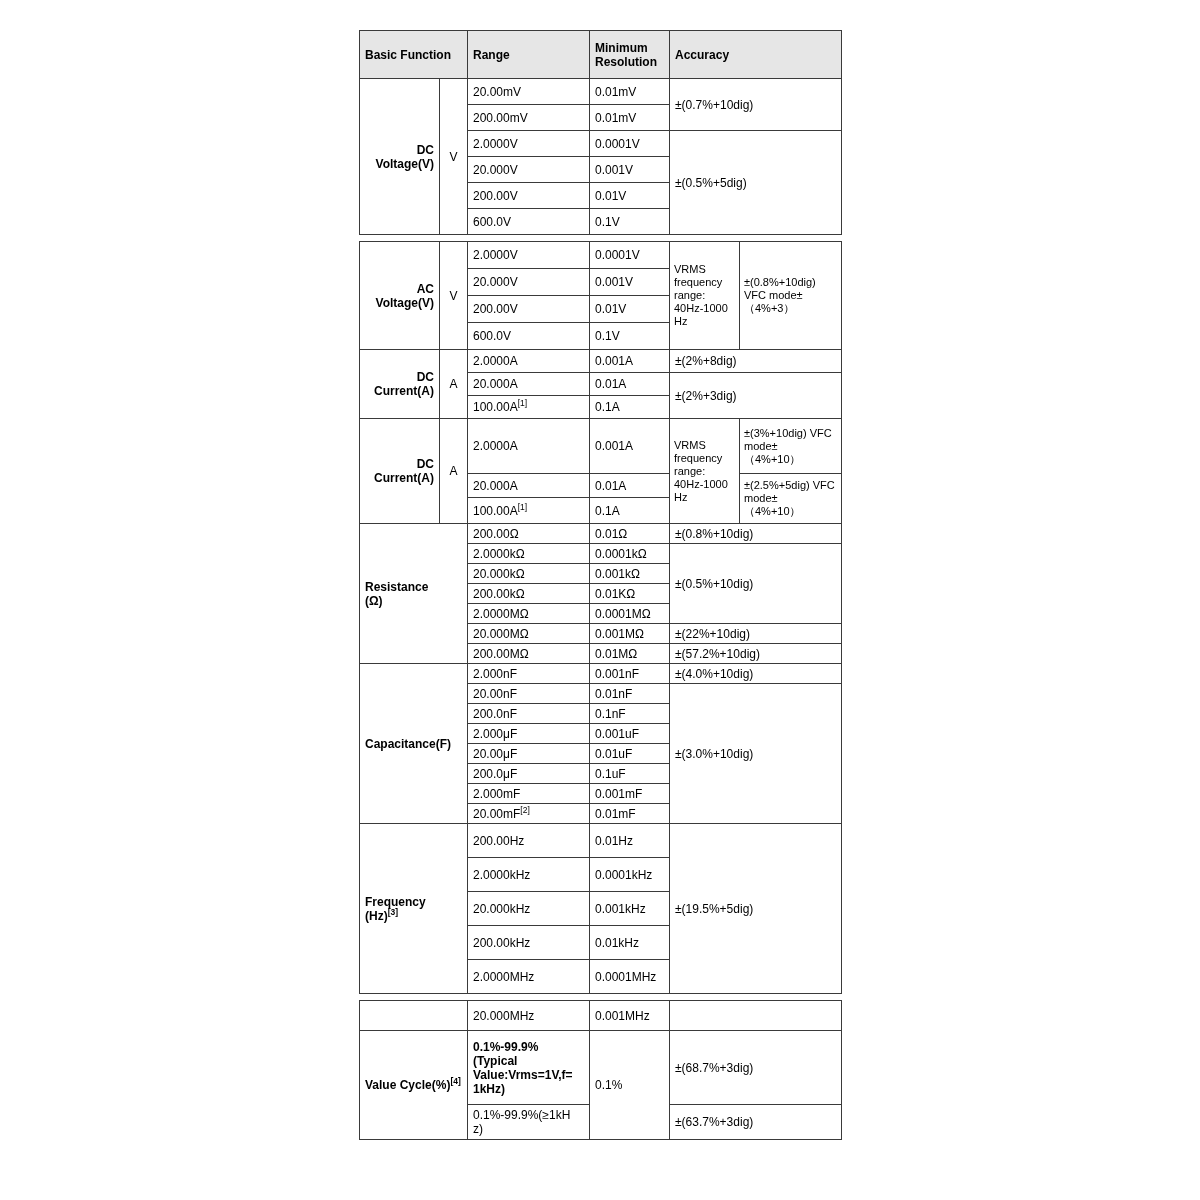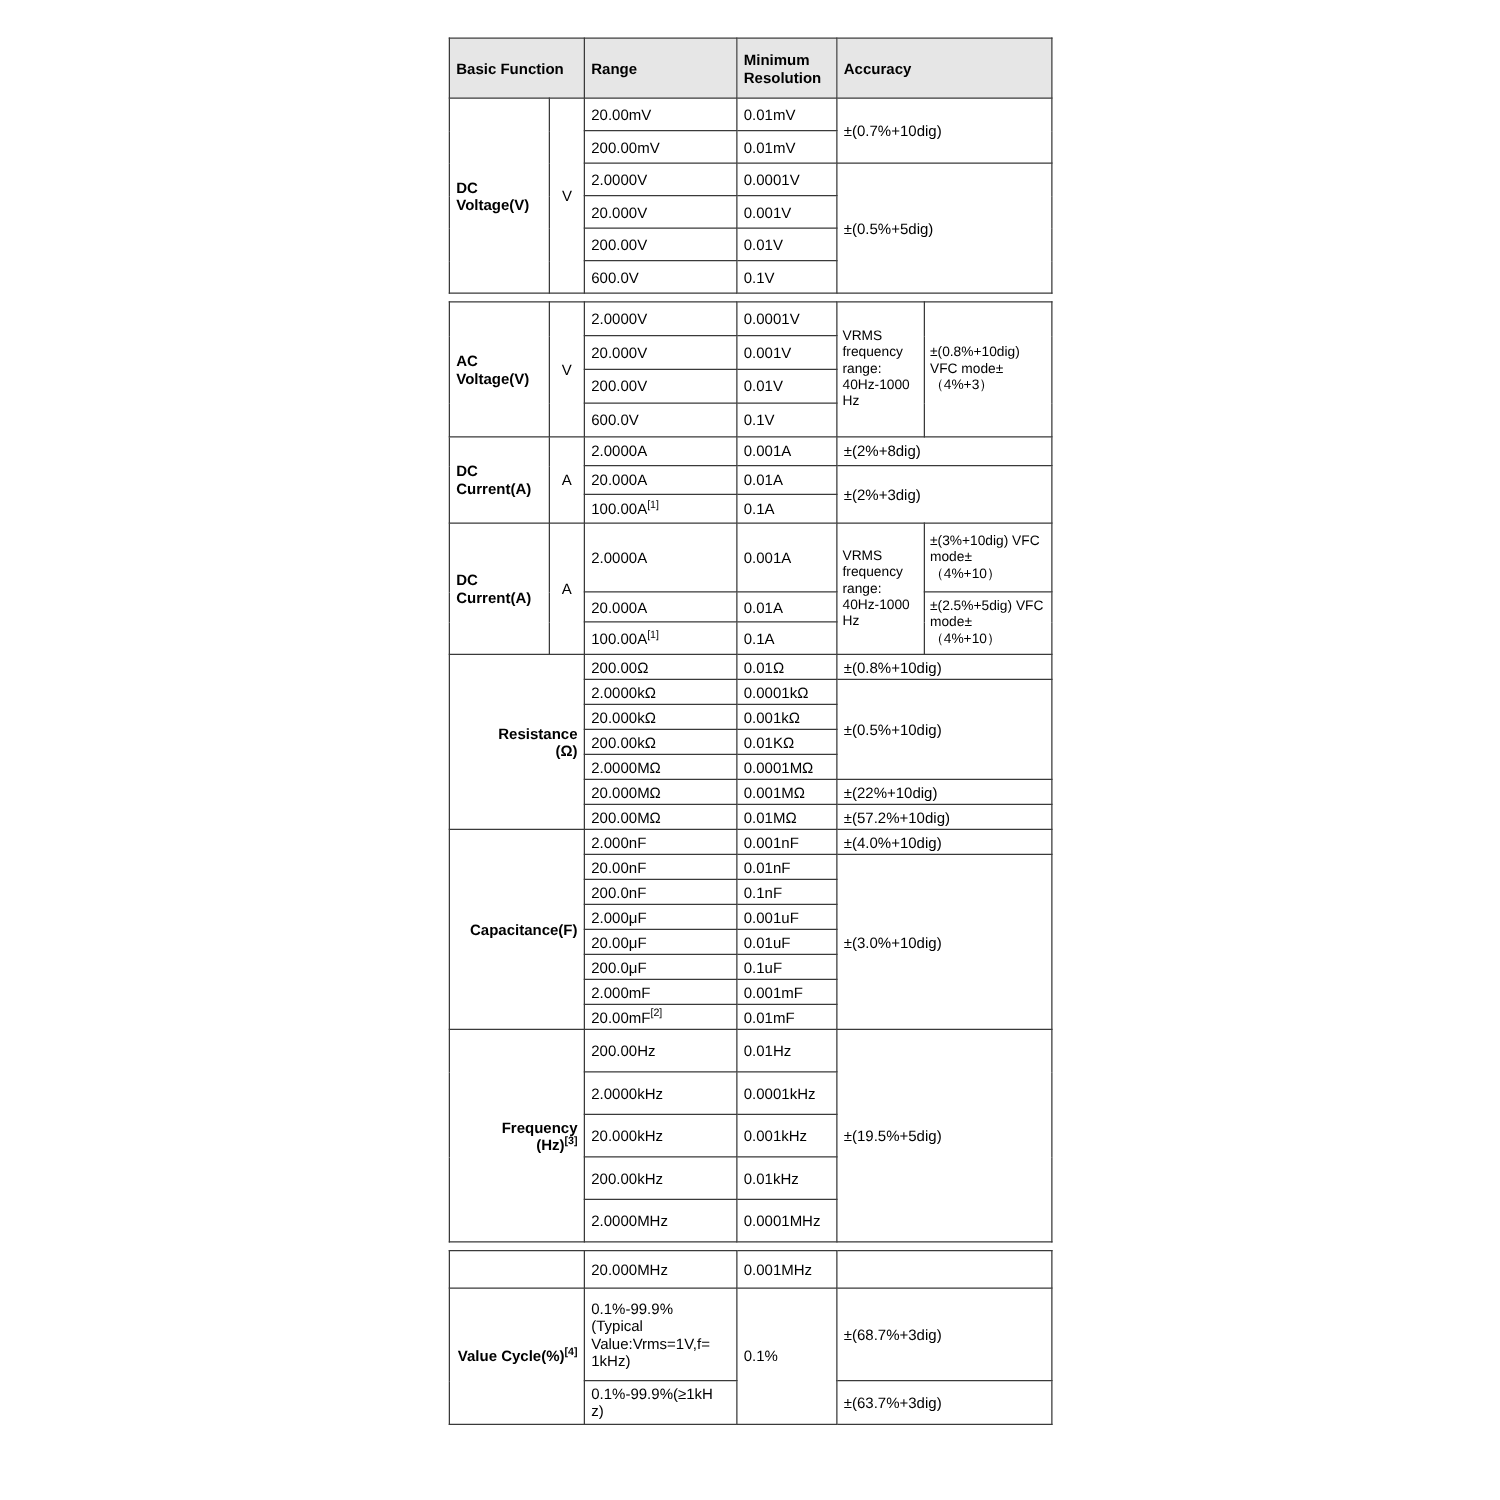--- a/index.html
+++ b/index.html
@@ -6,27 +6,27 @@
   html,body { width:1200px; background:#ffffff; color:#000;
     font-family:"Liberation Sans", sans-serif; }
   body { height:1200px; }
   .sheet { width:482px; margin:0 auto; padding-top:30px; }
   table.tbl { border-collapse:collapse; table-layout:fixed; width:482px;
     margin-bottom:6px; border:1px solid #2e2e2e; }
   td, th { border:1px solid #3a3a3a; font-size:12px; vertical-align:middle;
     padding:1px 5px; overflow:hidden; text-align:left; font-weight:normal;
     line-height:14px; }
   tr.hdr th { background:#e6e6e6; font-weight:bold; height:48px; }
-  .fnc { text-align:left; font-weight:bold; }      
-  .fnl { font-weight:bold; text-align:right; }        
+  .fnc { text-align:right; font-weight:bold; }      
+  .fnl { font-weight:bold; text-align:left; }        
   .unit { text-align:center; }
   .note { font-size:11px; line-height:13px; padding:2px 4px; }
   .acc { }
   sup { font-size:8.5px; line-height:0; }
-  .dr1 { padding-right:8px; }
+  .dr1 { padding-right:8px;font-weight:bold; }
   .dr2 { word-break:break-all; padding-right:16px; }
 </style>
 </head>
 <body>
 
 <div class="sheet">
 
   <table class="tbl">
     <colgroup>
         <col style="width:80px">

